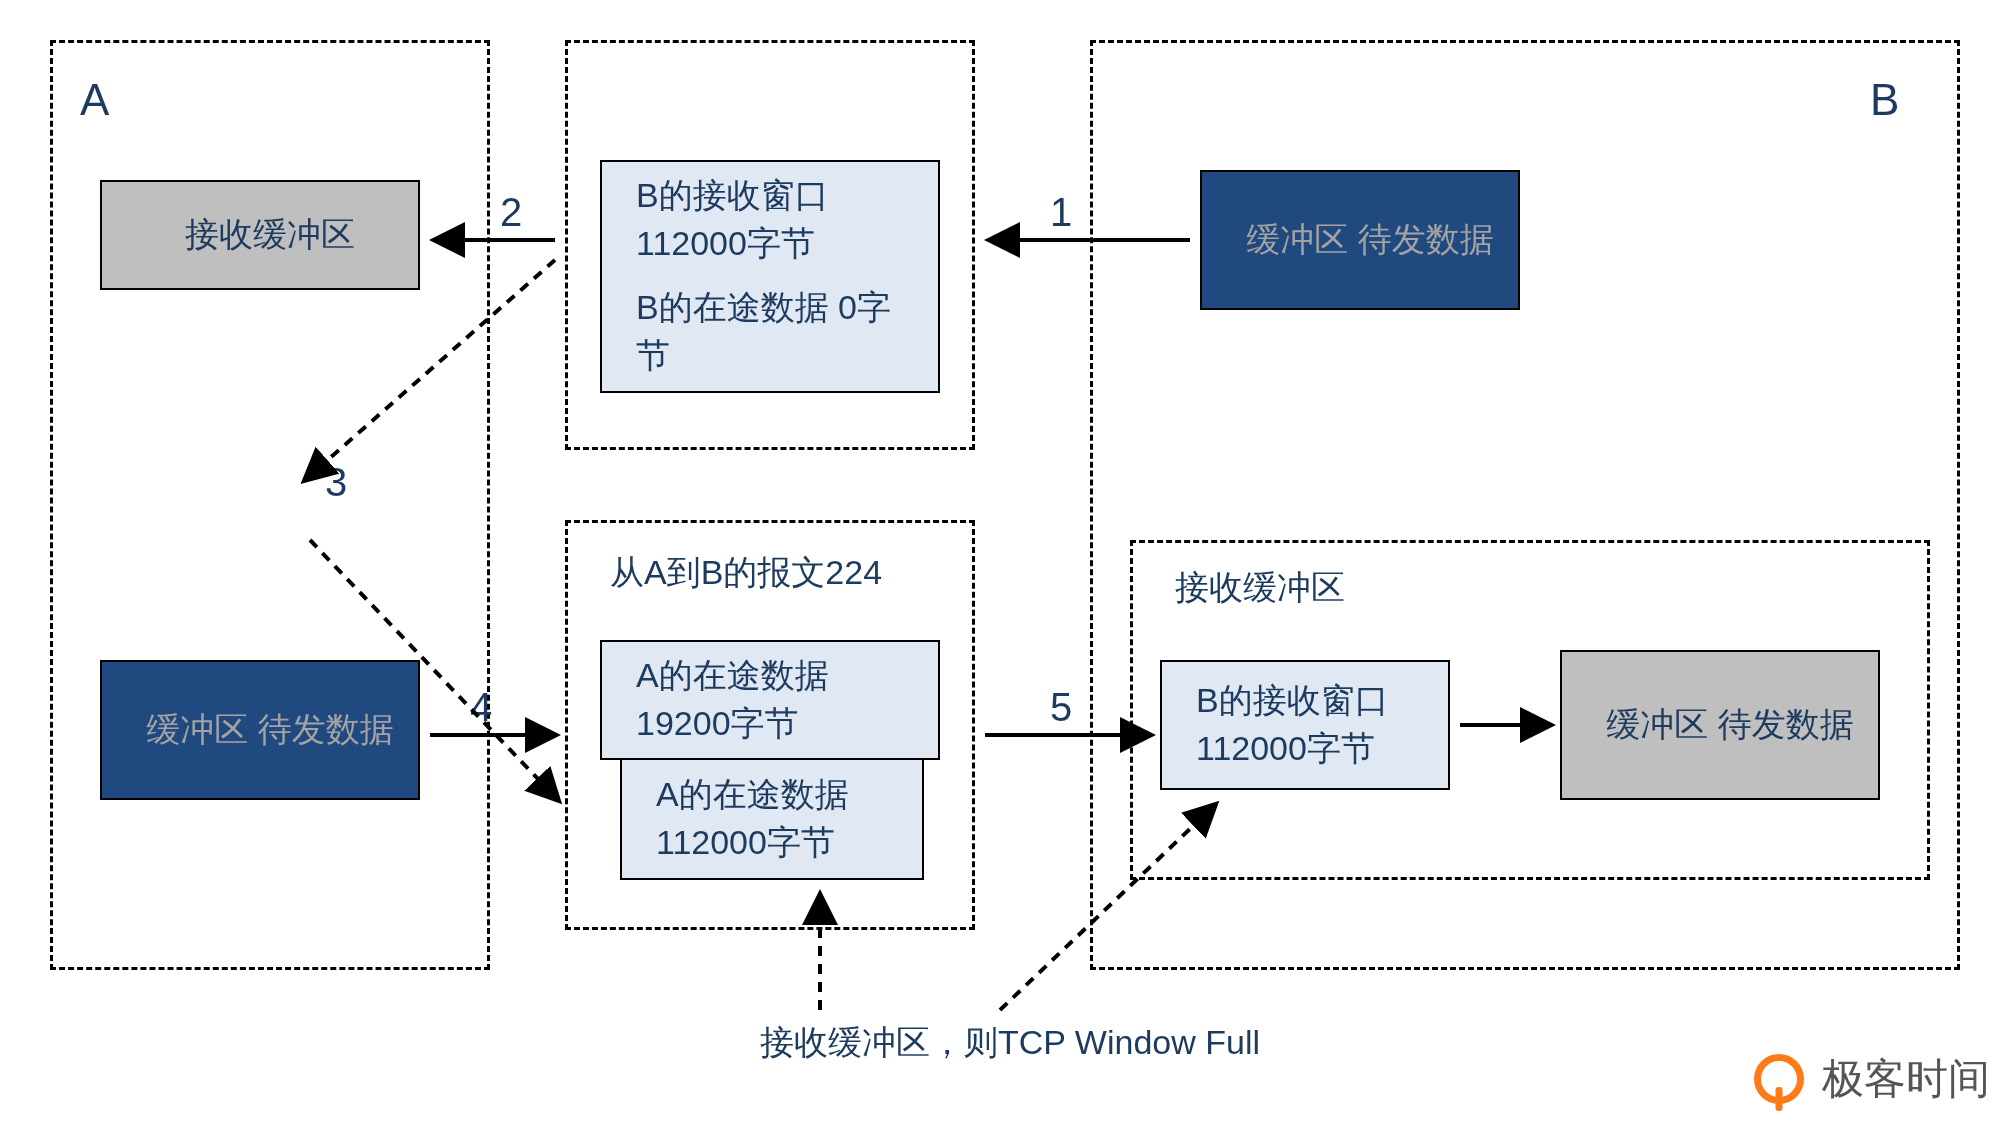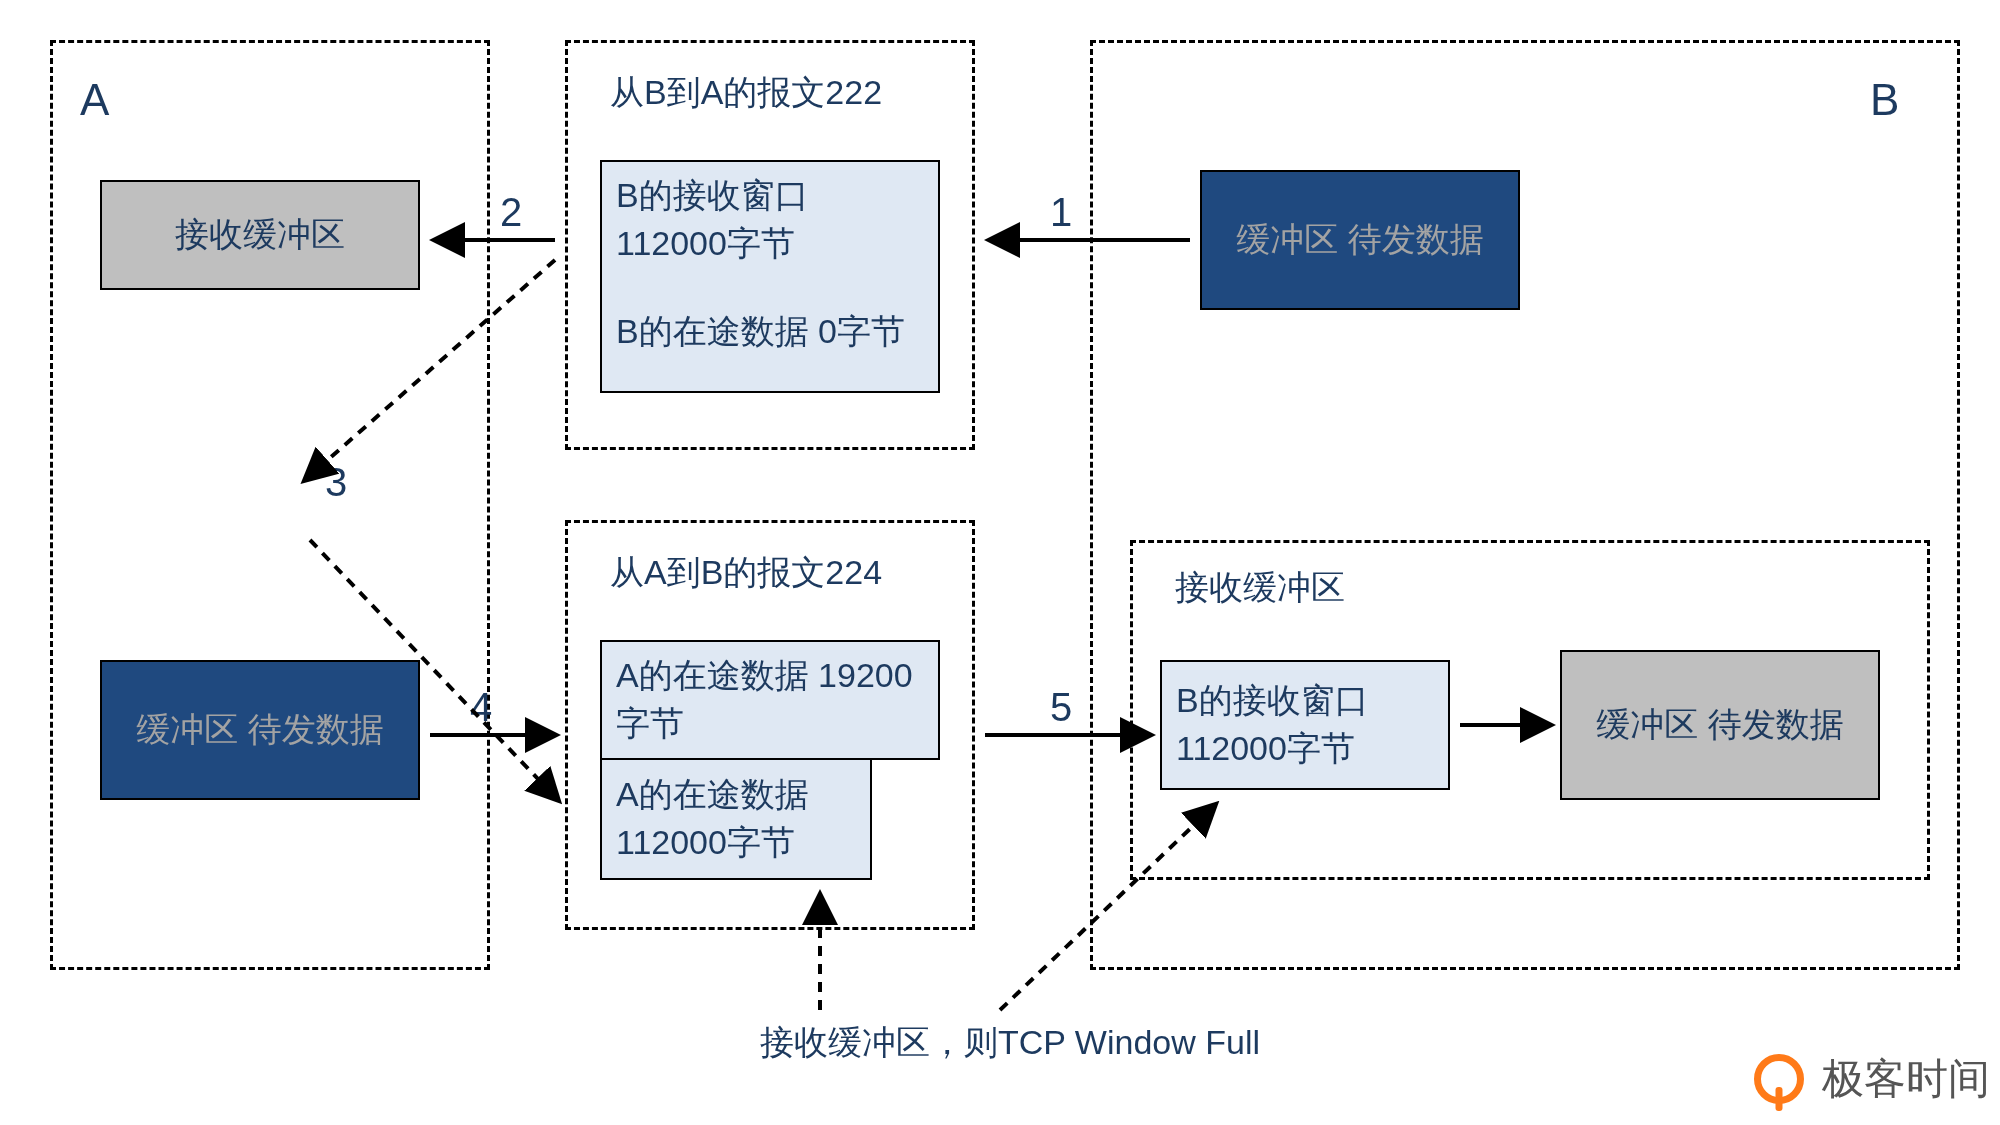--- a/index.html
+++ b/index.html
@@ -1,21 +1,21 @@
 <!DOCTYPE html>
 <html><head>
 <meta charset="utf-8">
 <style>
   * { box-sizing: border-box; margin: 0; padding: 0; }
   html, body { width: 2000px; height: 1125px; font-family: "Helvetica Neue", Arial, "PingFang SC", "Microsoft YaHei", sans-serif; background: #fff; }
   .canvas { position: relative; width: 2000px; height: 1125px; }
   .text { position: absolute; color: #1d3a5f; font-size: 34px; line-height: 1.35; white-space: pre; }
   .label-num { position: absolute; color: #1d3a5f; font-size: 40px; }
   .dashed-box { position: absolute; border: 3px dashed #000; }
-  .solid-box { position: absolute; border: 2px solid #000; display: flex; align-items: center; justify-content: center; text-align: center; }
+  .solid-box { position: absolute; border: 2px solid #000; display: flex; align-items: center; justify-content: center; text-align: center; padding-left: 20px; }
   .box-navy { background: #1f497f; color: #a3a3a3; }
   .box-grey { background: #bfbfbf; color: #1d3a5f; }
   .box-light { background: #dfe8f3; color: #1d3a5f; }
   .box-inner { font-size: 34px; line-height: 1.4; padding: 6px 14px; text-align: left; width: 100%; }
   .box-center { font-size: 34px; line-height: 1.4; text-align: center; }
   svg.arrows { position: absolute; left: 0; top: 0; width: 2000px; height: 1125px; pointer-events: none; }
   .watermark { position: absolute; right: 10px; bottom: 18px; display: flex; align-items: center; gap: 18px; color: #555; font-size: 42px; font-weight: 500; }
   .logo-circle { width: 50px; height: 50px; border: 7px solid #ff7a18; border-radius: 50%; position: relative; }
   .logo-circle::after { content: ""; position: absolute; width: 7px; height: 24px; background: #ff7a18; left: 50%; bottom: -14px; transform: translateX(-50%); border-radius: 3px; }
 </style>
@@ -31,37 +31,36 @@
     <div class="box-center">接收缓冲区</div>
   </div>
 
 
   <div class="solid-box box-navy" style="left:100px; top:660px; width:320px; height:140px;">
     <div class="box-center">缓冲区
 待发数据</div>
   </div>
 
   <div class="dashed-box" style="left:565px; top:40px; width:410px; height:410px;"></div>
-  <div class="text" style="left:610px; top:70px;">从B到A的报文222</div>
   <div class="solid-box box-light" style="left:600px; top:160px; width:340px; height:120px; justify-content:flex-start;">
     <div class="box-inner">B的接收窗口
 112000字节</div>
   </div>
   <div class="solid-box box-light" style="left:600px; top:273px; width:340px; height:120px; justify-content:flex-start; border-top:none;">
     <div class="box-inner">B的在途数据
 0字节</div>
   </div>
 
   <div class="dashed-box" style="left:565px; top:520px; width:410px; height:410px;"></div>
   <div class="text" style="left:610px; top:550px;">从A到B的报文224</div>
   <div class="solid-box box-light" style="left:600px; top:640px; width:340px; height:120px; justify-content:flex-start;">
     <div class="box-inner">A的在途数据
 19200字节</div>
   </div>
-  <div class="solid-box box-light" style="left:600px; top:760px; width:272px; height:120px; justify-content:flex-start; border-top:none;">
+  <div class="solid-box box-light" style="left:620px; top:760px; width:304px; height:120px; justify-content:flex-start; border-top:none;">
     <div class="box-inner">A的在途数据
 112000字节</div>
   </div>
 
   <div class="dashed-box" style="left:1090px; top:40px; width:870px; height:930px;"></div>
   <div class="text" style="left:1870px; top:70px; font-size:44px;">B</div>
 
   <div class="solid-box box-navy" style="left:1200px; top:170px; width:320px; height:140px;">
     <div class="box-center">缓冲区
 待发数据</div>

